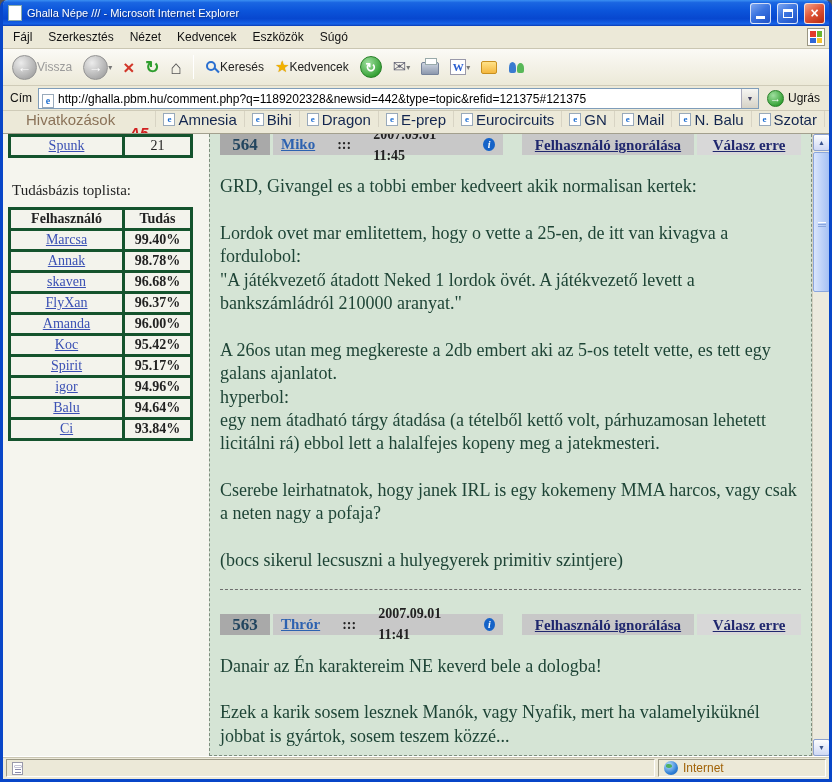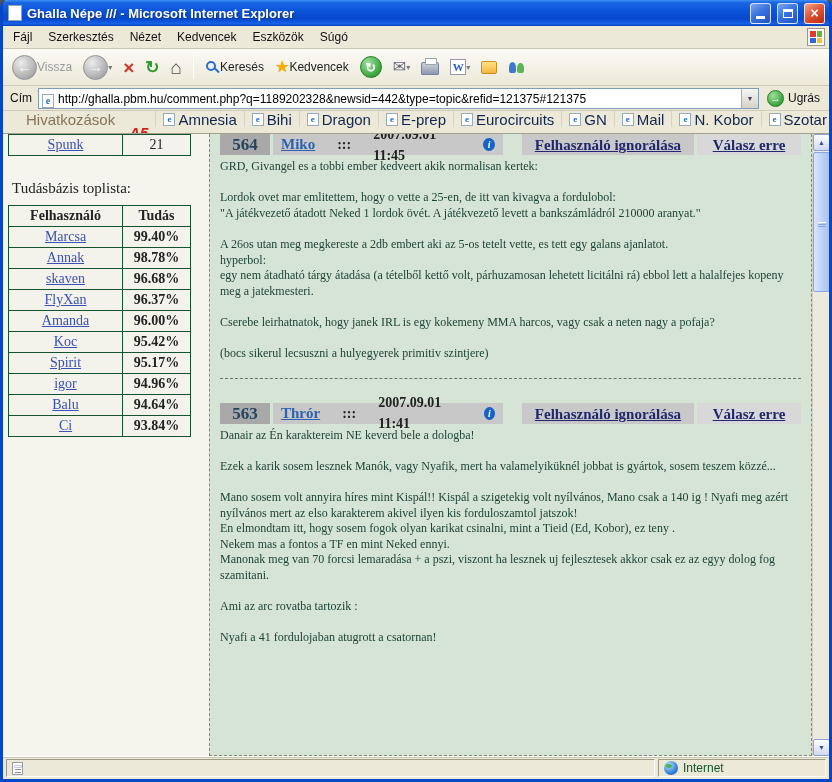--- a/index.html
+++ b/index.html
@@ -6,21 +6,21 @@
   html,body { width:832px; height:782px; overflow:hidden; }
   body { font-family:"Liberation Sans", sans-serif; background:#555; }
 
   .window { width:832px; height:782px; display:flex; flex-direction:column;
     border:3px solid #0846c8; border-top:none; border-radius:7px 7px 0 0; background:#ece9d8; }
 
   
   .titlebar { flex:0 0 26px; border-radius:5px 5px 0 0; display:flex; align-items:center; gap:5px;
     padding:0 4px 0 5px;
     background:linear-gradient(180deg,#3b90f2 0%,#1a66e2 10%,#0b54da 42%,#0747cf 72%,#1763e8 92%,#0a3bb4 100%); }
-  .title-text { flex:1; color:#fff; font-weight:bold; font-size:13px; text-shadow:1px 1px 1px #123a8a;
+  .title-text { flex:1; color:#fff; font-weight:normal; font-size:11px; text-shadow:1px 1px 1px #123a8a;
     white-space:nowrap; overflow:hidden; }
   .ie-page { width:14px; height:16px; background:#fff; border:1px solid #8aa;
     color:#1f6fd0; font:bold 12px "Liberation Serif", serif; display:flex; align-items:center; justify-content:center; }
   .winbtn { width:21px; height:21px; border:1px solid rgba(255,255,255,.8); border-radius:3px;
     color:#fff; position:relative; display:flex; align-items:center; justify-content:center; margin-left:1px; }
   .winbtn-min,.winbtn-max { background:linear-gradient(145deg,#7da6f0 0%,#3b74e0 45%,#1e51c8 100%); }
   .winbtn-close { background:linear-gradient(145deg,#f5a48c 0%,#e0573a 45%,#b8290e 100%); font:bold 14px "Liberation Sans",sans-serif; }
   .winbtn-close::before { content:"×"; }
   .winbtn-min i { position:absolute; bottom:4px; left:5px; width:9px; height:3px; background:#fff; }
   .winbtn-max i { position:absolute; top:5px; left:5px; width:10px; height:9px; border:1px solid #fff; border-top-width:3px; }
@@ -94,21 +94,21 @@
   .link-icon { width:12px; height:13px; background:#fff; border:1px solid #9ab; color:#1f6fd0;
     font:bold 9px "Liberation Serif", serif; display:flex; align-items:center; justify-content:center; }
   .link-icon::before{content:"e";}
   .link-a5 { color:#d02020; font-weight:bold; font-style:italic;margin-top:26px; }
 
   
   .content { flex:1; display:flex; overflow:hidden; background:#f5f5ee; }
   .sidebar { flex:0 0 206px; padding:0 6px 0 3px; overflow:hidden;
     font-family:"Liberation Serif", serif; font-size:14px; color:#222; }
   .sidetable { border-collapse:collapse; margin-left:2px; }
-  .sidetable td, .sidetable th { border:1px solid #14532d; background:#f3f3ec; height:21px;
+  .sidetable td, .sidetable th { border:3px solid #14532d; background:#f3f3ec; height:21px;
     text-align:center; padding:0 4px; font-size:14px; }
   .col-user { width:114px; } .col-val { width:68px; }
   .side-link { color:#3a50b4; text-decoration:underline; }
   .side-val { font-weight:bold; }
   .sidetable th { font-weight:bold; }
   .toplist-title { margin:24px 0 8px 6px; font-size:15px; color:#222; }
 
   .posts { flex:1; background:#d5e4d5; border-left:1px dashed #7e8e7e; border-right:1px dashed #7e8e7e;
     border-bottom:1px dashed #7e8e7e; padding:0 10px; overflow:hidden;
     font-family:"Liberation Serif", serif; color:#1e4436; }
@@ -117,37 +117,37 @@
   .ph-num { flex:0 0 50px; background:#a9a9a9; text-align:center; font-size:17px; font-weight:bold; color:#23455f; }
   .ph-meta { flex:1; background:#c8c8c8; padding:0 8px; display:flex; align-items:center; gap:22px;
     font-size:14px; font-weight:bold; color:#222; }
   .author-link { color:#2d62b0; text-decoration:underline; font-size:15px; font-weight:bold; }
   .info-icon { width:13px; height:13px; border-radius:50%; background:#1663c8; color:#fff;
     font:italic bold 10px "Liberation Serif", serif; display:inline-flex; align-items:center; justify-content:center; }
   .info-icon::before{content:"i";}
   .ph-ignore { flex:0 0 172px; background:#c8c8c8; text-align:center;margin-left:16px; }
   .ph-reply { flex:0 0 104px; background:#d8d8d8; text-align:center; }
   .action-link { color:#20276e; text-decoration:underline; font-size:15px; font-weight:bold; }
-  .post-body { margin-top:4px; white-space:pre-wrap; font-size:12px; line-height:1.3; }
+  .post-body { margin-top:20px; white-space:pre-wrap; font-size:18px; line-height:1.3; }
 
   
   .scrollbar { flex:0 0 17px; background:#eceade; border-left:1px solid #d4d0c0; position:relative; }
   .sb-btn { position:absolute; left:0; width:17px; height:17px;
     background:linear-gradient(180deg,#fefefe,#cfd8f4); border:1px solid #8ba0ce; border-radius:2px;
     color:#39538f; font-size:7px; display:flex; align-items:center; justify-content:center; }
   .sb-up { top:0; } .sb-up::before{content:"▲";}
   .sb-down { bottom:0; } .sb-down::before{content:"▼";}
   .sb-thumb { position:absolute; left:0; top:18px; width:17px; height:140px;
     background:linear-gradient(90deg,#d9e5fd,#a6c1f4); border:1px solid #8aa6dd; border-radius:2px; }
   .sb-thumb::after { content:""; position:absolute; left:4px; top:50%; width:8px; height:1px;
     border-top:1px solid #fff; border-bottom:3px double #8aa6dd; }
 
   
   .statusbar { flex:0 0 23px; background:#ece9d8; border-top:1px solid #fff; display:flex;
-    align-items:center; padding:2px 3px; gap:3px; font-size:12px; color:#14532d;
+    align-items:center; padding:2px 3px; gap:3px; font-size:12px; color:#a16207;
     box-shadow:inset 0 1px 0 #cac6b2; }
   .sb-pane { height:18px; border:1px solid; border-color:#9d9a87 #fff #fff #9d9a87;
     display:flex; align-items:center; gap:5px; padding:0 5px; }
   .sb-pane-main { flex:1; }
   .sb-pane-zone { flex:0 0 168px; }
   .doc-icon { width:11px; height:13px; background:#fff; border:1px solid #99a; position:relative; }
   .doc-icon::after { content:""; position:absolute; left:2px; top:3px; width:6px; height:1px;
     box-shadow:0 0 0 .5px #88a, 0 3px 0 0 #88a, 0 6px 0 0 #88a; }
   .globe { width:14px; height:14px; border-radius:50%;
     background:radial-gradient(circle at 35% 30%, #bfe3ff, #2f7fd6 62%, #1b5fae); position:relative; }
@@ -277,21 +277,21 @@
     <span class="link-item">
         <span class="link-icon"></span>
         <span>GN</span>
       </span>
     <span class="link-item">
         <span class="link-icon"></span>
         <span>Mail</span>
       </span>
     <span class="link-item">
         <span class="link-icon"></span>
-        <span>N. Kobor</span>
+        <span>N. Balu</span>
       </span>
     <span class="link-item">
         <span class="link-icon"></span>
         <span>Szotar</span>
       </span>
     <span class="link-item">
         <span class="link-icon"></span>
         <span>TFN</span>
       </span>
     <span class="link-item">

